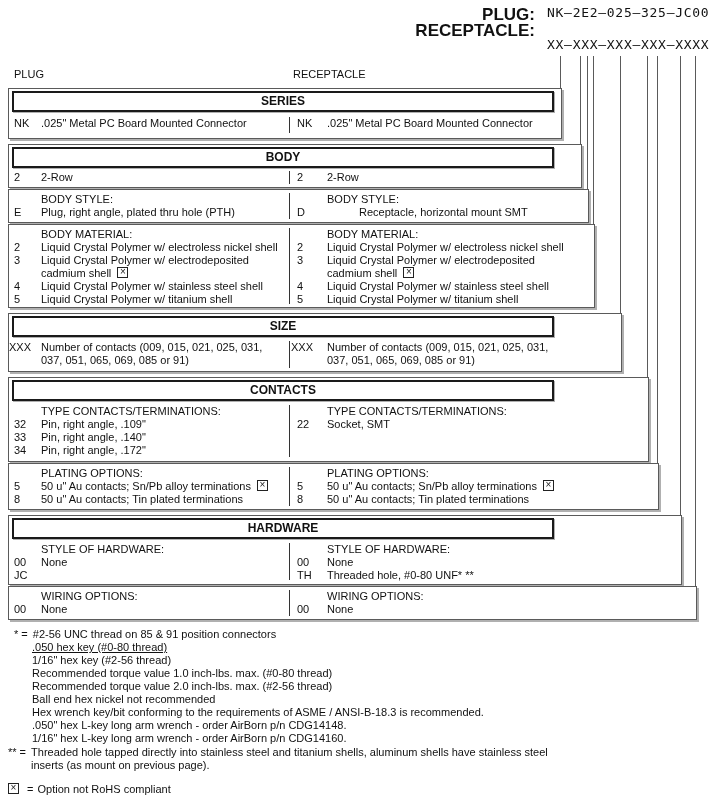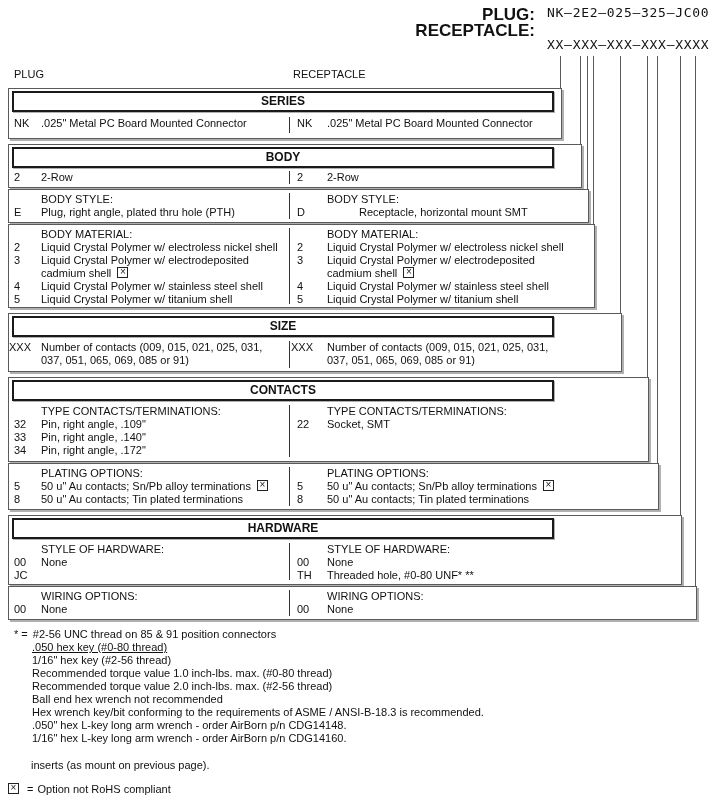--- a/index.html
+++ b/index.html
@@ -176,25 +176,28 @@
     <span class="line rd" style="top:16px;">None</span>
   </div>
 
   <div class="abs fn" style="top:628px;left:14px;">
     <span class="pre">* =</span><span>#2-56 UNC thread on 85 &amp; 91 position connectors</span>
   </div>
   <div class="abs fn" style="top:641px;left:32px;text-decoration:underline;">.050 hex key (#0-80 thread)</div>
   <div class="abs fn" style="top:654px;left:32px;">1/16" hex key (#2-56 thread)</div>
   <div class="abs fn" style="top:667px;left:32px;text-align:right;">Recommended torque value 1.0 inch-lbs. max. (#0-80 thread)</div>
   <div class="abs fn" style="top:680px;left:32px;">Recommended torque value 2.0 inch-lbs. max. (#2-56 thread)</div>
-  <div class="abs fn" style="top:693px;left:32px;">Ball end hex wrench not recommended</div>
+  <div class="abs fn" style="top:693px;left:32px;">Ball end hex nickel not recommended</div>
   <div class="abs fn" style="top:706px;left:32px;">Hex wrench key/bit conforming to the requirements of ASME / ANSI-B-18.3 is recommended.</div>
   <div class="abs fn" style="top:719px;left:32px;">.050" hex L-key long arm wrench - order AirBorn p/n CDG14148.</div>
   <div class="abs fn" style="top:732px;left:32px;">1/16" hex L-key long arm wrench - order AirBorn p/n CDG14160.</div>
 
+  <div class="abs fn" style="top:746px;left:8px;">
+    <span class="pre">** =</span><span>Threaded hole tapped directly into stainless steel and titanium shells, aluminum shells have stainless steel</span>
+  </div>
   <div class="abs fn" style="top:759px;left:31px;">inserts (as mount on previous page).</div>
 
   <div class="abs fn" style="top:783px;left:8px;">
     <span class="nr lead"></span>
     <span style="margin:0 4px 0 5px;">=</span><span>Option not RoHS compliant</span>
   </div>
 
 </div>
 
 </body></html>

